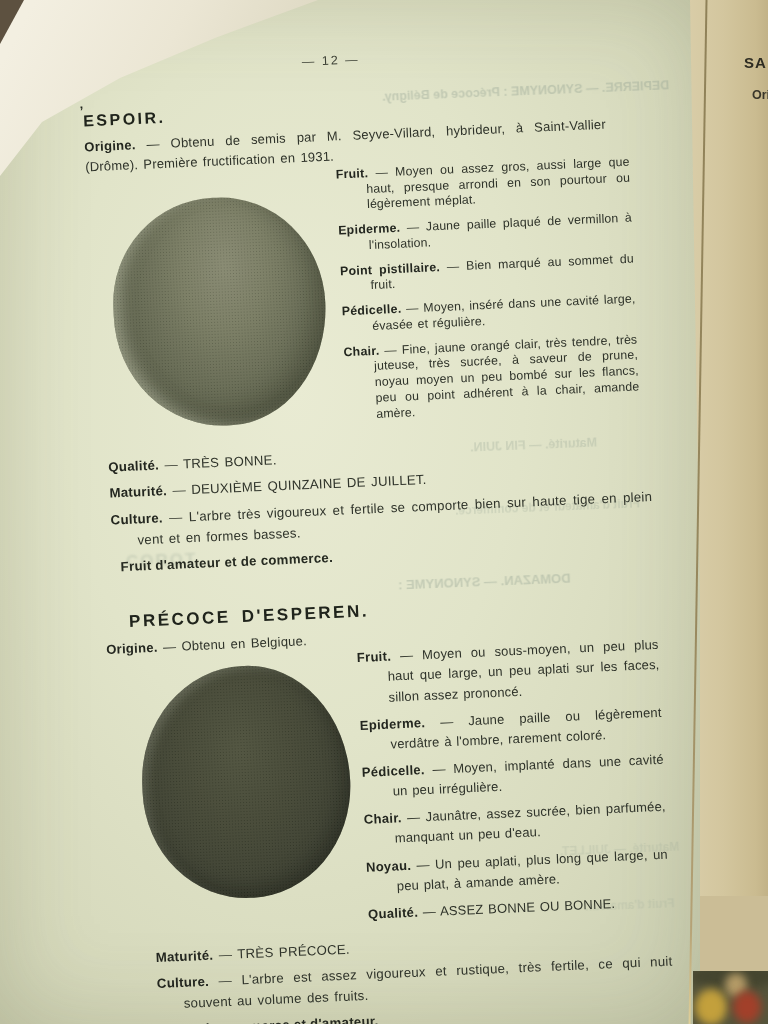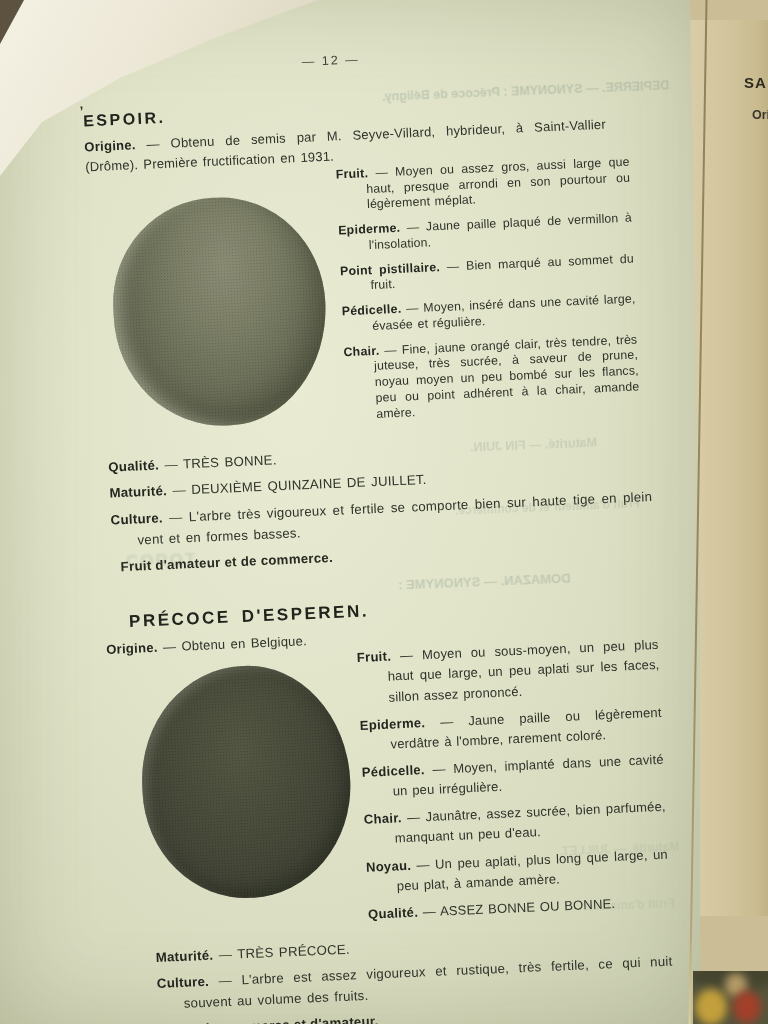--- a/index.html
+++ b/index.html
@@ -5,21 +5,20 @@
   html,body{margin:0;padding:0;}
   body{
     width:768px;height:1024px;overflow:hidden;position:relative;
     background:#cbbd96;
     font-family:"Liberation Sans", sans-serif;
   }
   
   .right-strip{
     position:absolute;left:688px;top:0;width:80px;height:896px;
     background:linear-gradient(90deg,#d9cda8 0%,#d3c69e 45%,#cabb90 85%,#c2b287 100%);
-    margin-top:20px;
   }
   .right-title-frag{
     position:absolute;left:56px;top:54px;
     font-weight:bold;font-size:15px;letter-spacing:1px;color:#2e2c22;white-space:nowrap;
   }
   .right-origin-frag{
     position:absolute;left:64px;top:88px;
     font-weight:bold;font-size:12.5px;color:#3a372b;white-space:nowrap;
   }
   

